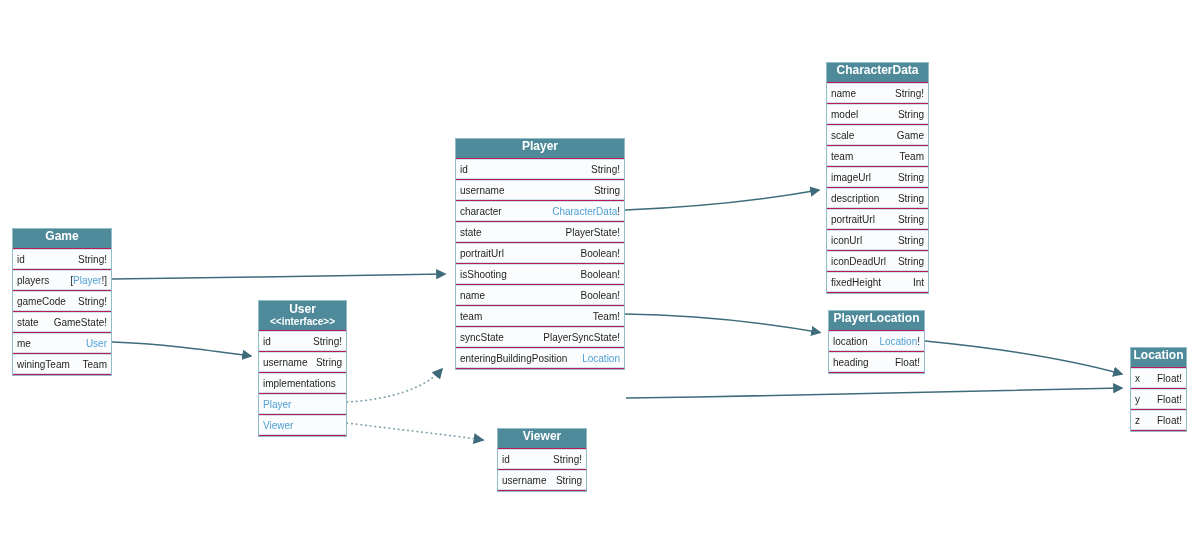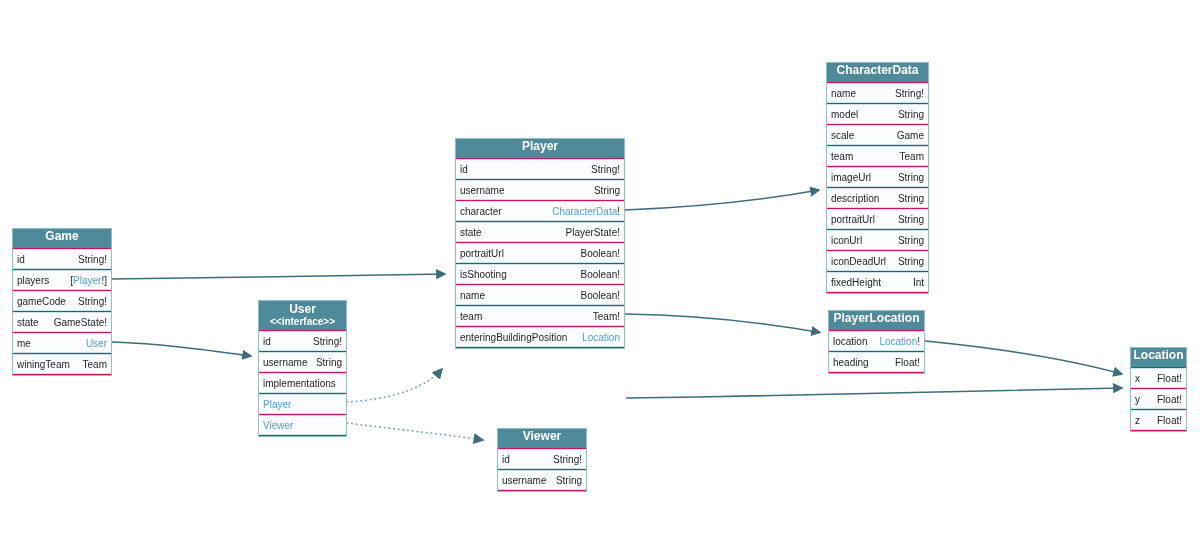--- a/index.html
+++ b/index.html
@@ -159,20 +159,24 @@
           </div>
           <div class="row">
             <span class="fname">name</span>
             <span class="ftype">Boolean!</span>
           </div>
           <div class="row">
             <span class="fname">team</span>
             <span class="ftype">Team!</span>
           </div>
           <div class="row">
+            <span class="fname">syncState</span>
+            <span class="ftype">PlayerSyncState!</span>
+          </div>
+          <div class="row">
             <span class="fname">enteringBuildingPosition</span>
             <span class="ftype"><span class="tlink">Location</span></span>
           </div>
         </div>
       </div>
       <div class="node" style="left: 497px; top: 428px; width: 90px;">
         <div class="node-header">
           <span class="hd-title">Viewer</span>
         </div>
         <div class="rows">

